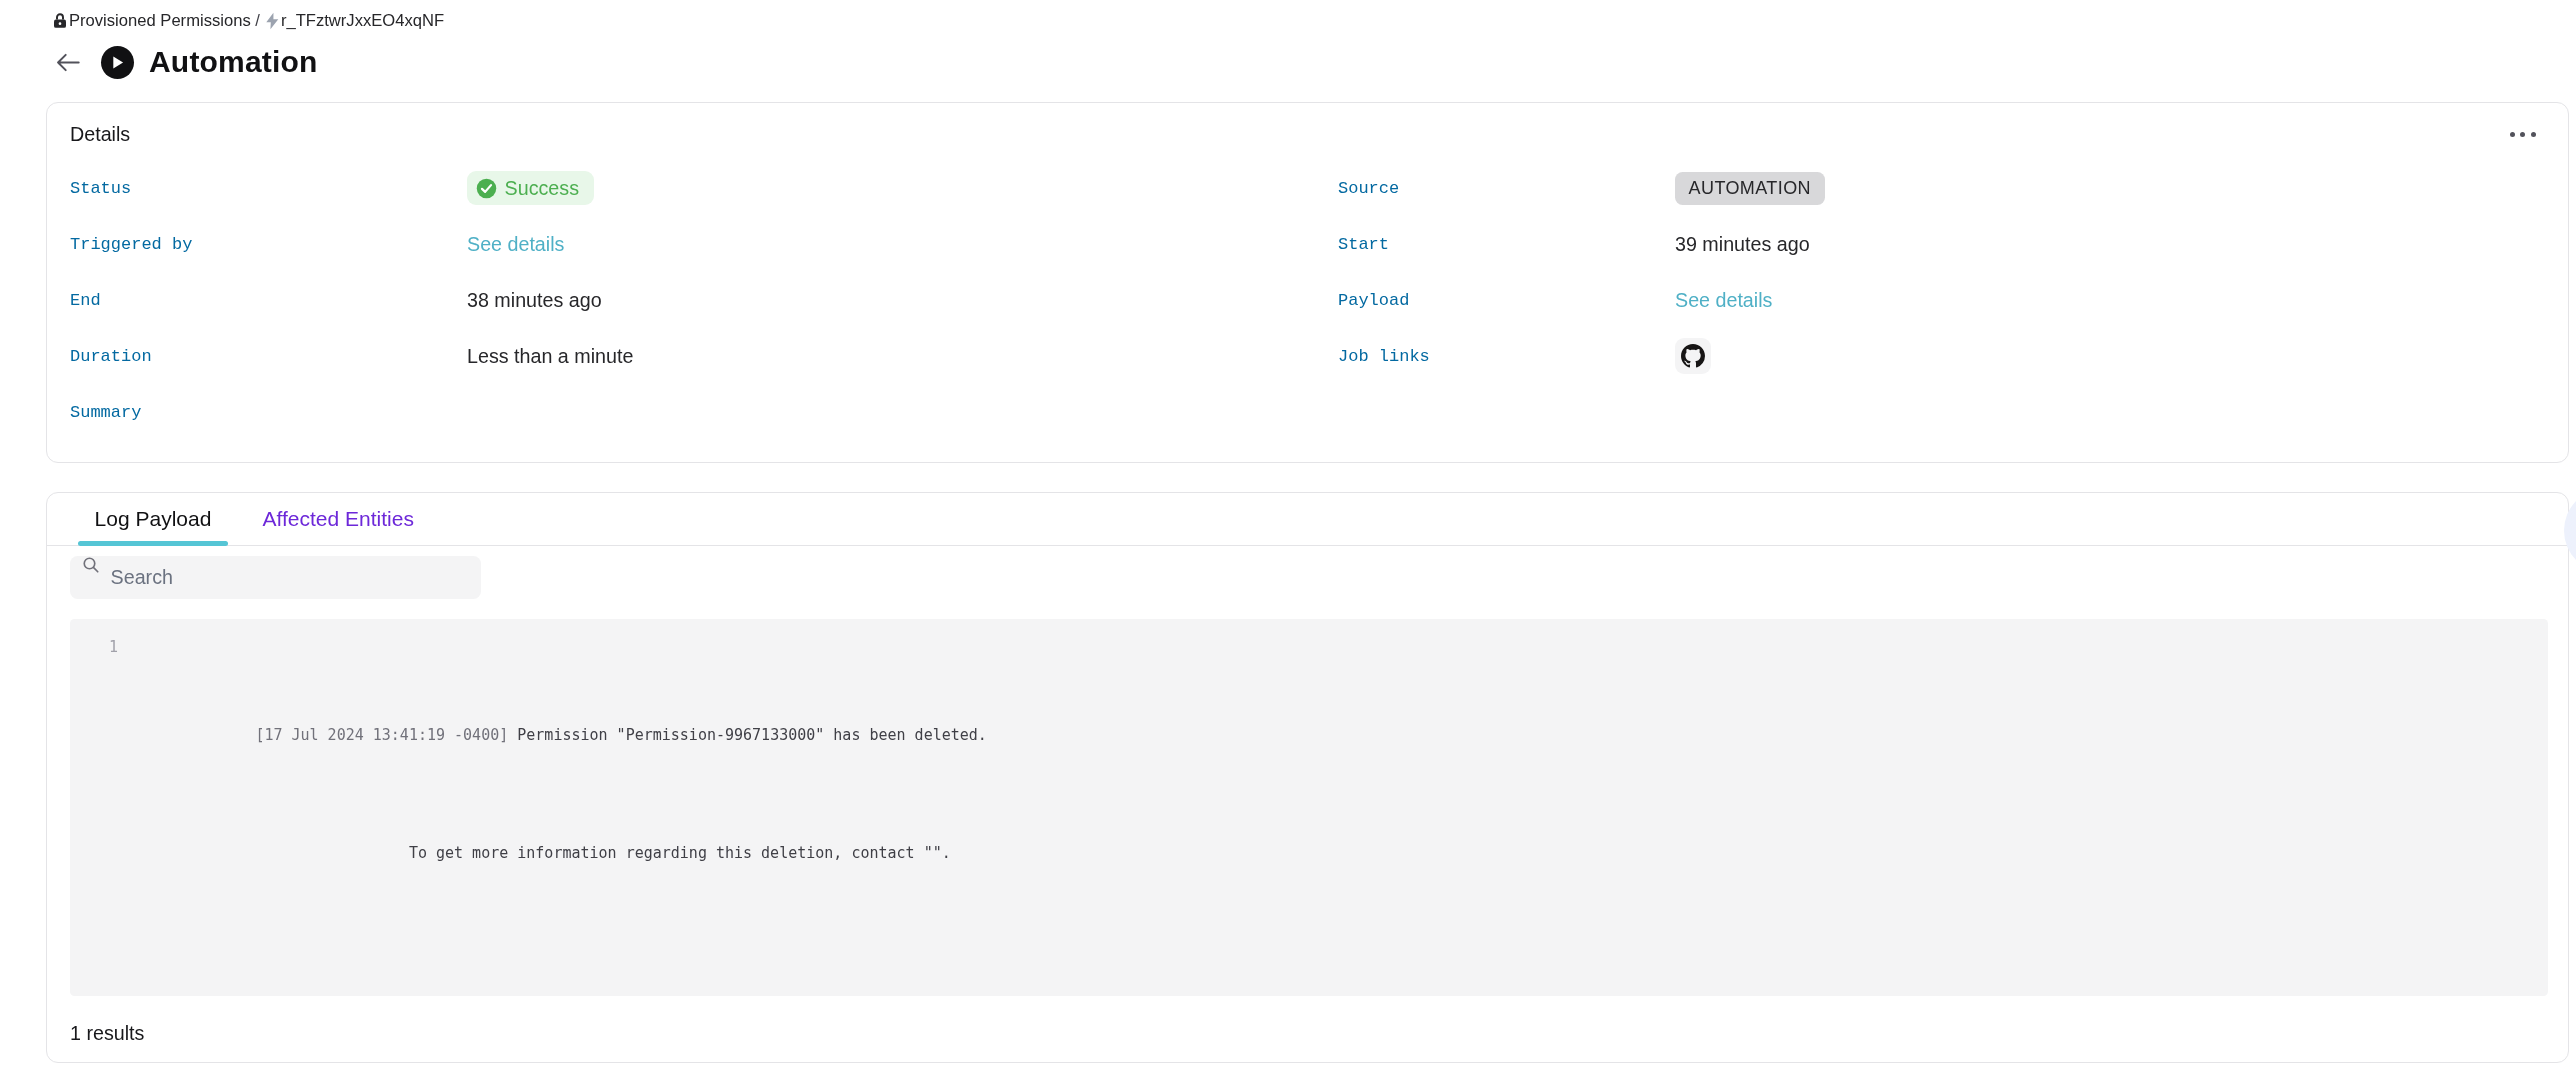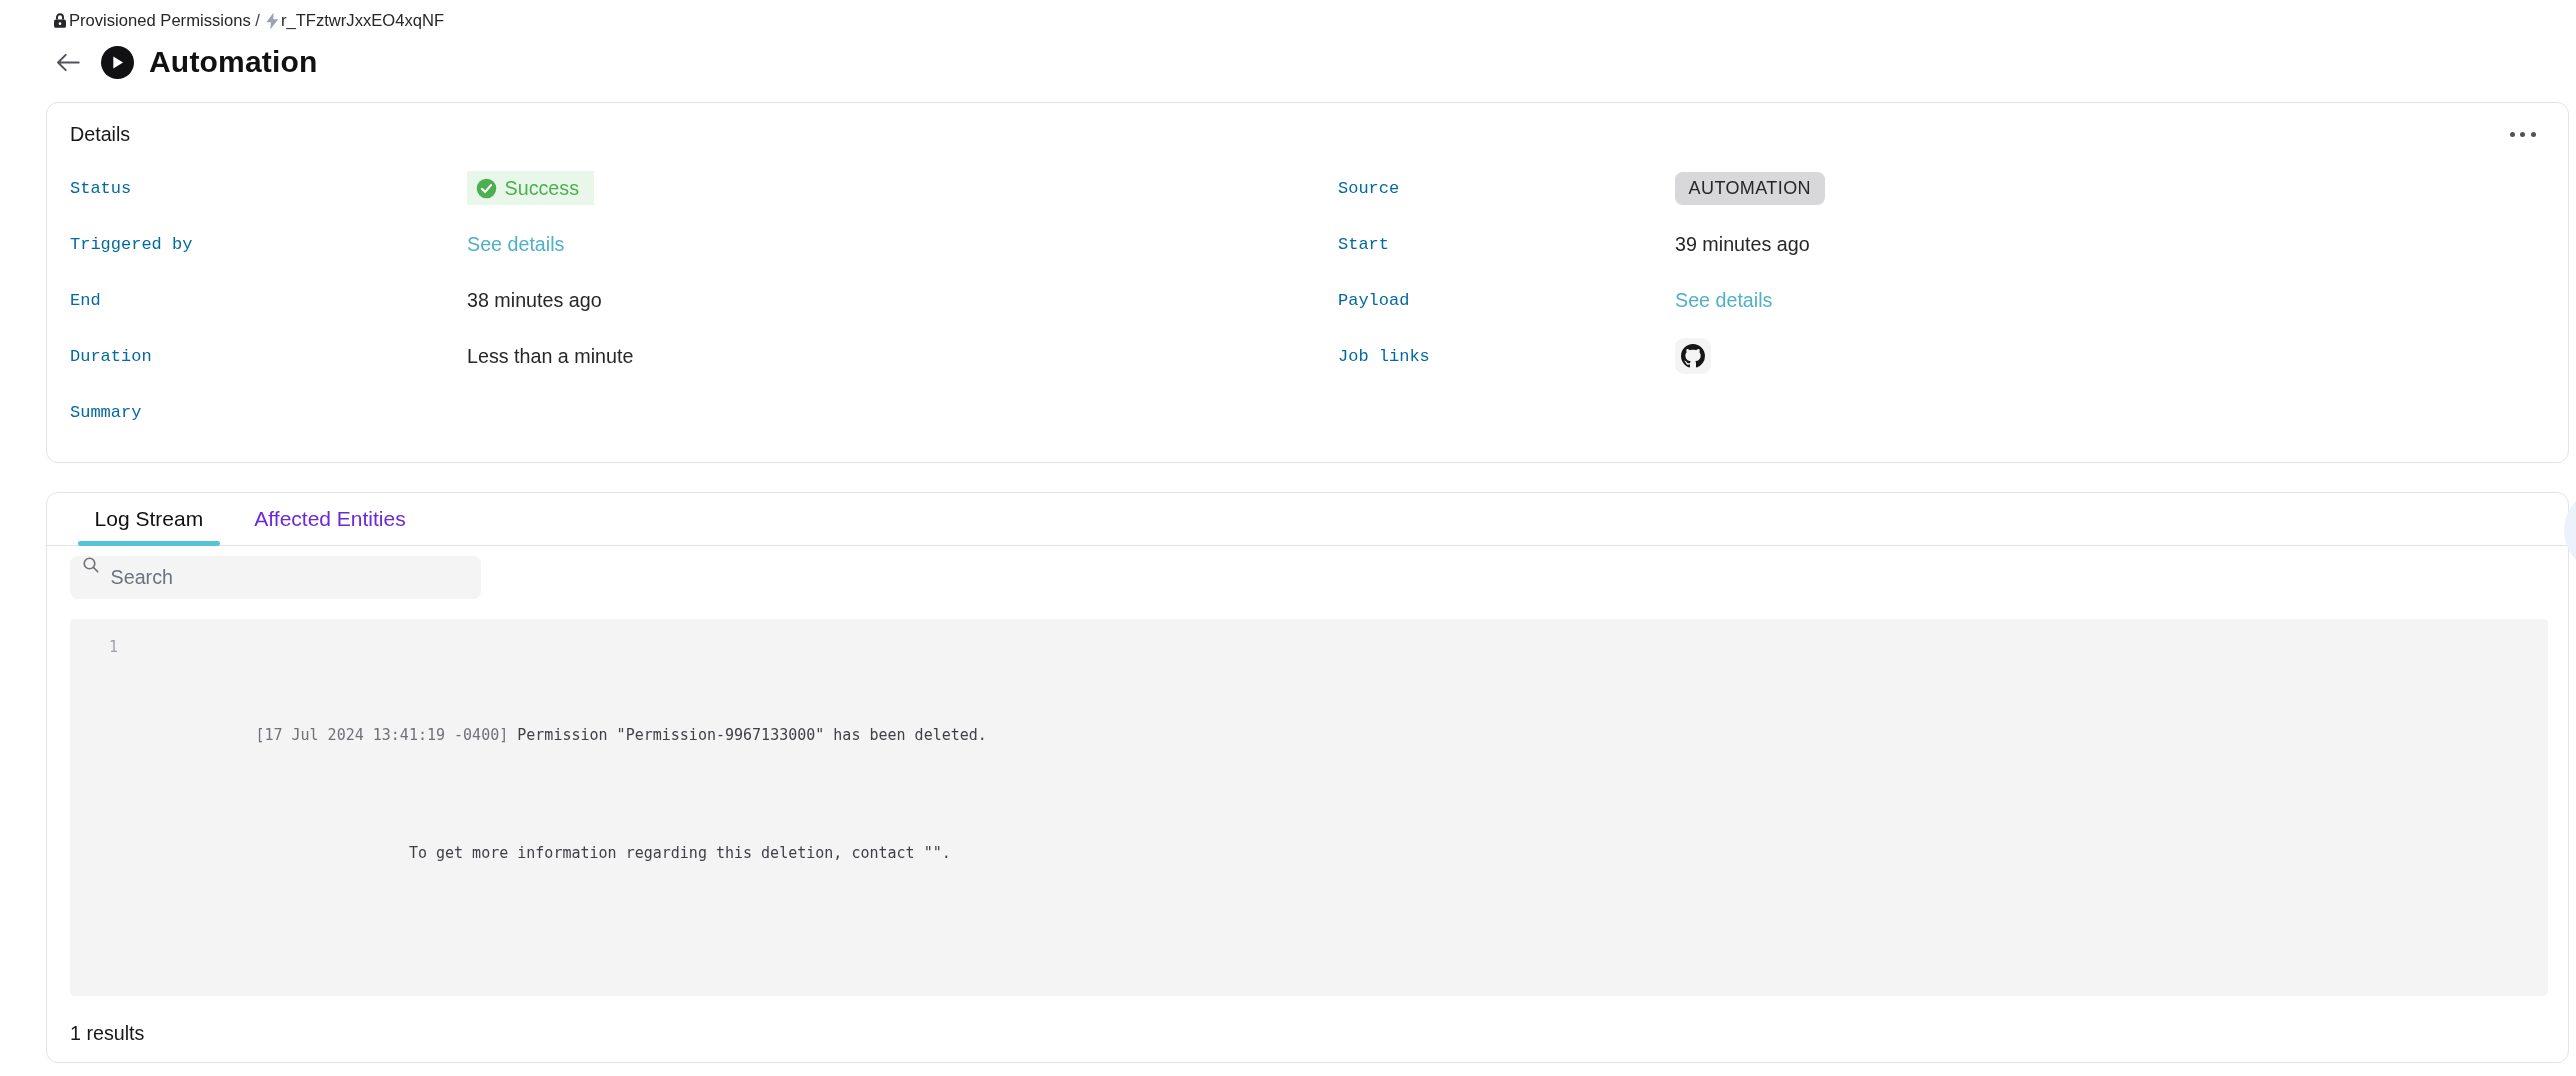--- a/index.html
+++ b/index.html
@@ -35,21 +35,21 @@
 
   .dcol { position:absolute; top:57px; display:flex; flex-direction:column; }
   .dcol-left  { left:23px;  width:1210px; }
   .dcol-right { left:1291px; width:1180px; }
   .drow { height:56px; display:flex; align-items:center; }
   .dlabel { width:397px; flex:0 0 397px; font-size:17px; color:#0369a1;font-family:Liberation Mono, monospace; }
   .dcol-right .dlabel { width:337px; flex:0 0 337px; }
   .dvalue { font-size:19.7px; color:#27272A; display:flex; align-items:center; }
 
   .badge-success { display:inline-flex; align-items:center; gap:7.6px; background:#E8F7E9;
-                   color:#4CAF50; font-size:19.7px; padding:5.3px 15px 5.3px 9px; border-radius:1px; }
+                   color:#4CAF50; font-size:19.7px; padding:5.3px 15px 5.3px 9px; border-radius:9px; }
   .badge-gray { display:inline-flex; align-items:center; background:#D8D8DA; color:#27272A;
                 font-size:18px; letter-spacing:0.4px; padding:6px 13.6px; border-radius:7.6px; }
   .link { color:#4FB0C6; cursor:pointer; text-decoration:none; font-size:19.7px; }
   .gh-btn { width:36px; height:36px; border-radius:9px; background:#F4F4F5; border:none;
             display:flex; align-items:center; justify-content:center; cursor:pointer; }
 
   
   .tabbar { position:absolute; left:0; top:0; width:100%; height:53px; display:flex;
             align-items:stretch; padding-left:31px; border-bottom:0.8px solid #E4E4E7;
             border-radius:12px 12px 0 0; }
@@ -194,21 +194,21 @@
               <path fill="#171515" d="M8 0C3.58 0 0 3.58 0 8c0 3.54 2.29 6.53 5.47 7.59.4.07.55-.17.55-.38 0-.19-.01-.82-.01-1.49-2.01.37-2.53-.49-2.69-.94-.09-.23-.48-.94-.82-1.13-.28-.15-.68-.52-.01-.53.63-.01 1.08.58 1.23.82.72 1.21 1.87.87 2.33.66.07-.52.28-.87.51-1.07-1.78-.2-3.64-.89-3.64-3.95 0-.87.31-1.59.82-2.15-.08-.2-.36-1.02.08-2.12 0 0 .67-.21 2.2.82.64-.18 1.32-.27 2-.27s1.36.09 2 .27c1.53-1.04 2.2-.82 2.2-.82.44 1.1.16 1.92.08 2.12.51.56.82 1.27.82 2.15 0 3.07-1.87 3.75-3.65 3.95.29.25.54.73.54 1.48 0 1.07-.01 1.93-.01 2.2 0 .21.15.46.55.38A8.01 8.01 0 0 0 16 8c0-4.42-3.58-8-8-8z"></path>
             </svg>
           </button>
         </div>
       </div>
     </div>
   </section>
 
   <section class="card card-log">
     <div class="tabbar">
-      <button class="tab active">Log Stream</button>
+      <button class="tab active">Log Payload</button>
       <button class="tab">Affected Entities</button>
     </div>
 
     <div class="search-box">
       <svg class="icon-svg" width="18" height="18" viewBox="0 0 24 24">
         <circle cx="10" cy="10" r="7" fill="none" stroke="#71717A" stroke-width="2.2"></circle>
         <path d="M15.5 15.5 L21 21" stroke="#71717A" stroke-width="2.2" stroke-linecap="round"></path>
       </svg>
       <input type="text" placeholder="Search" style="">
     </div>

